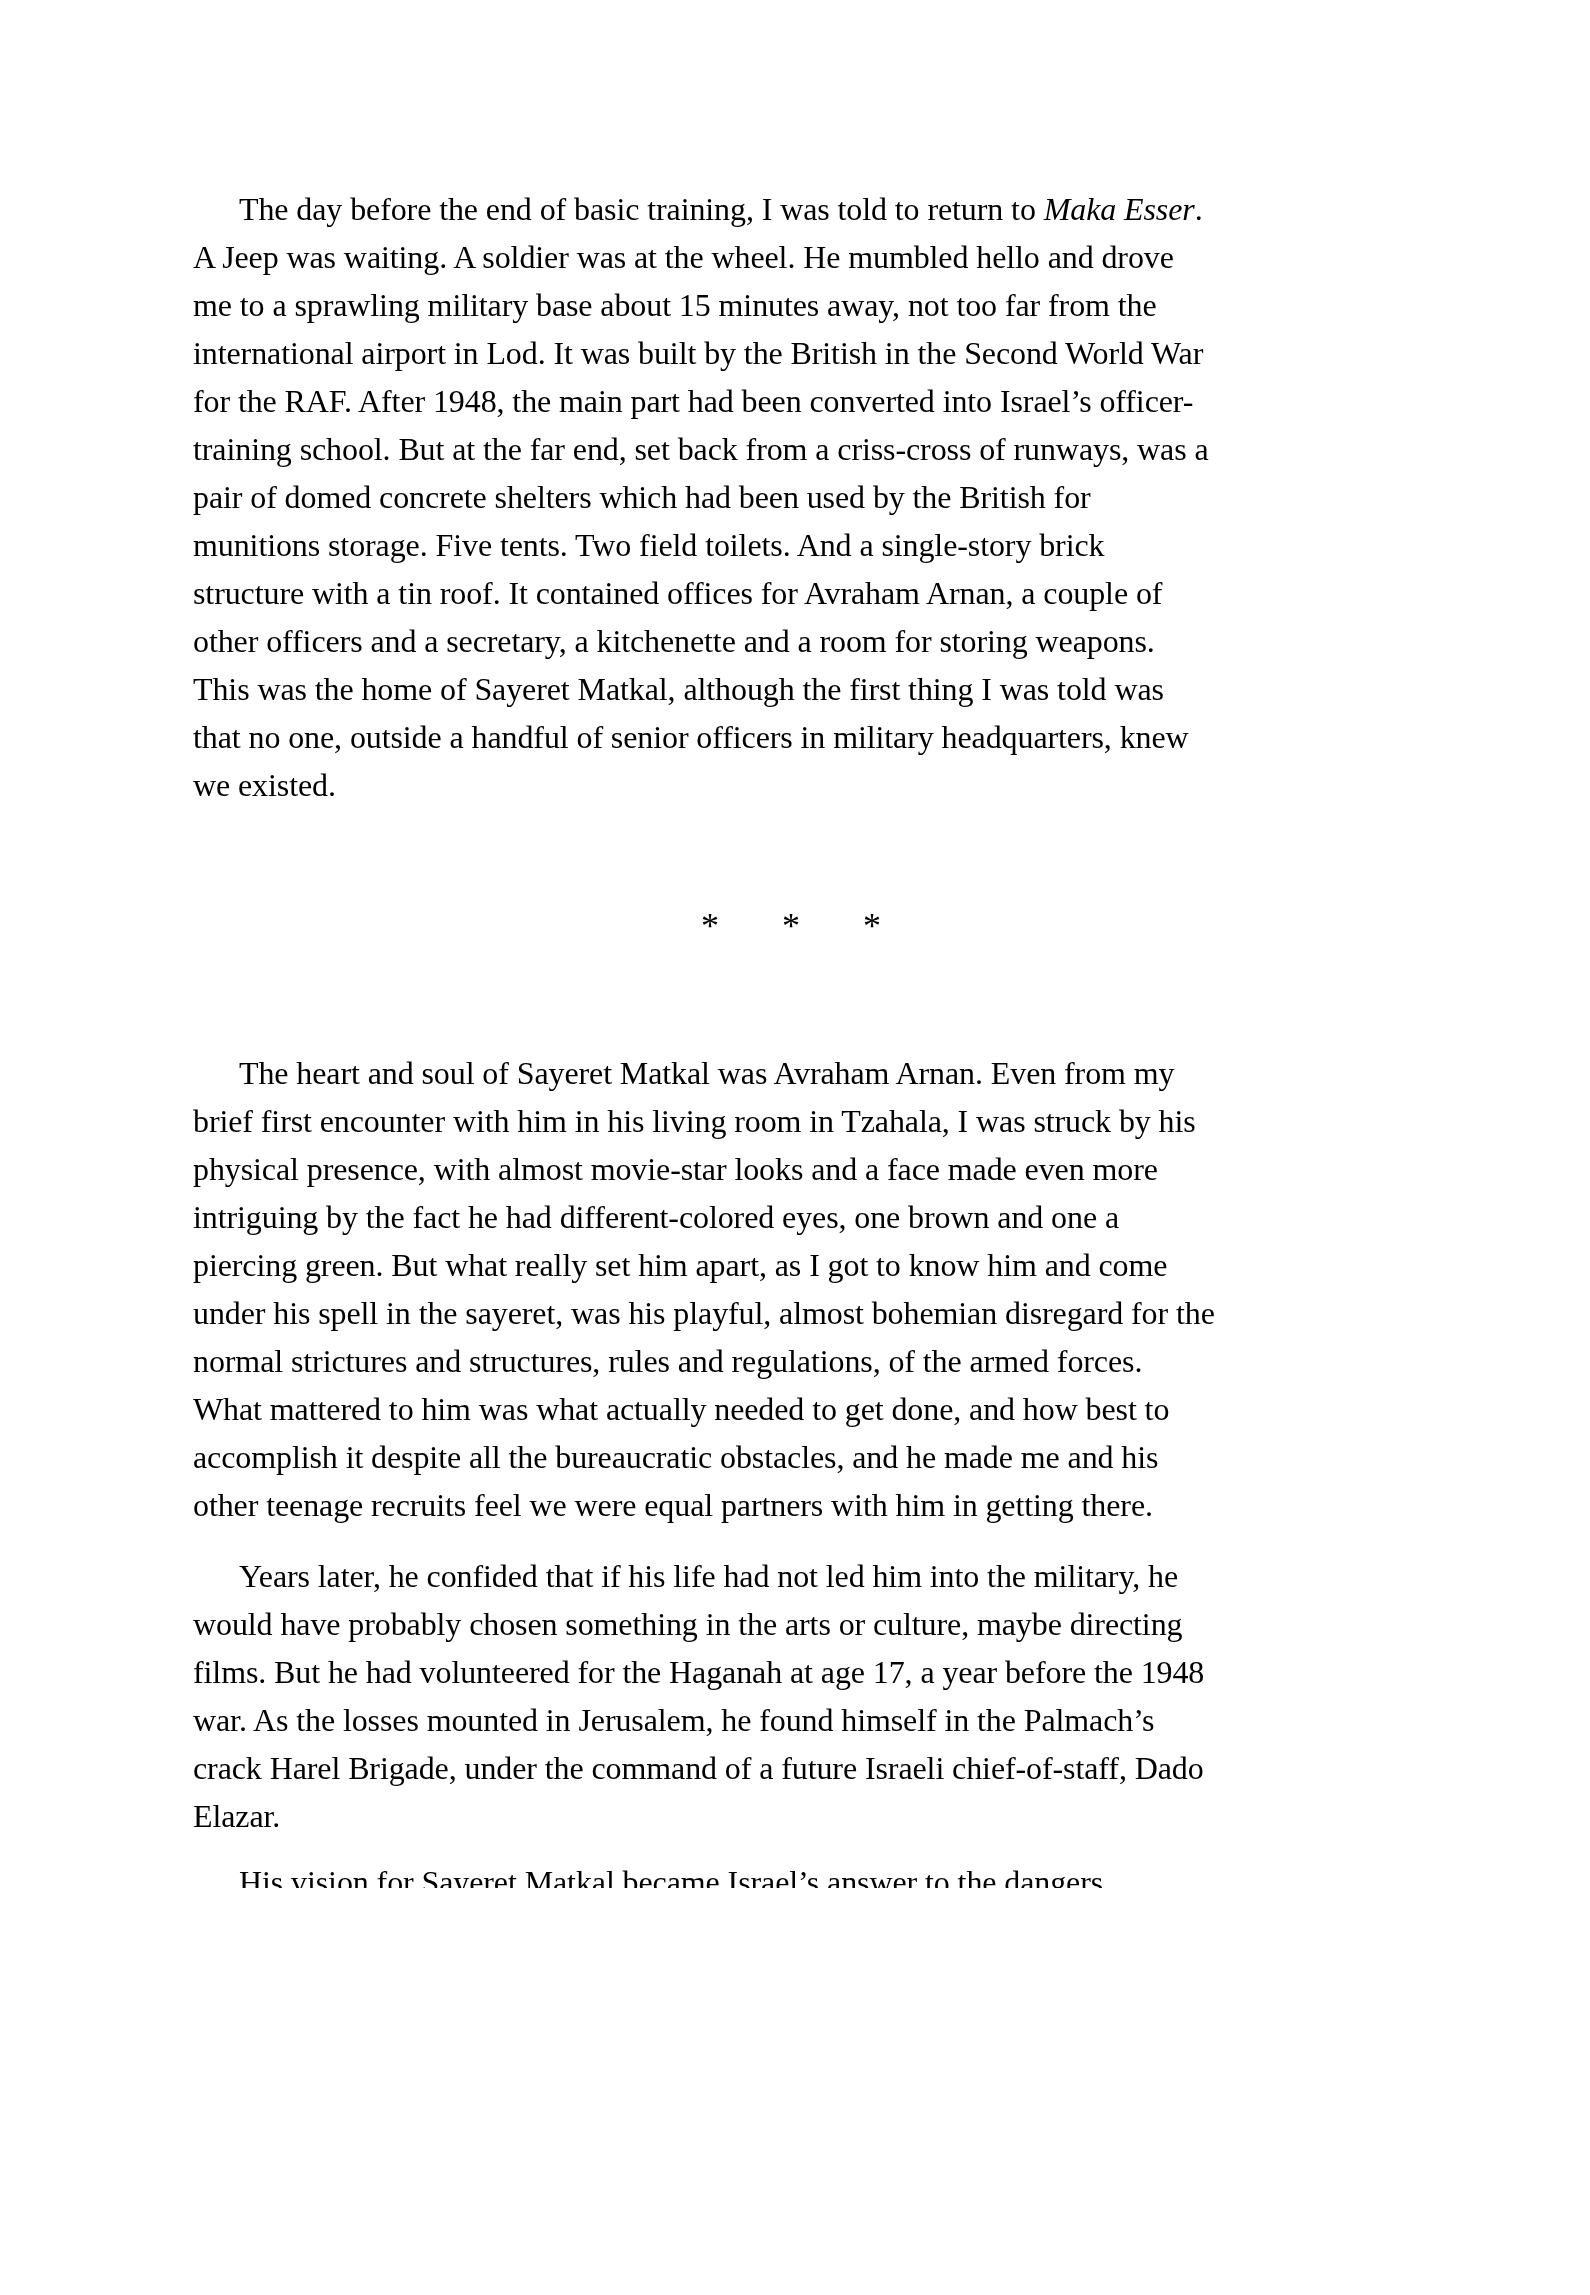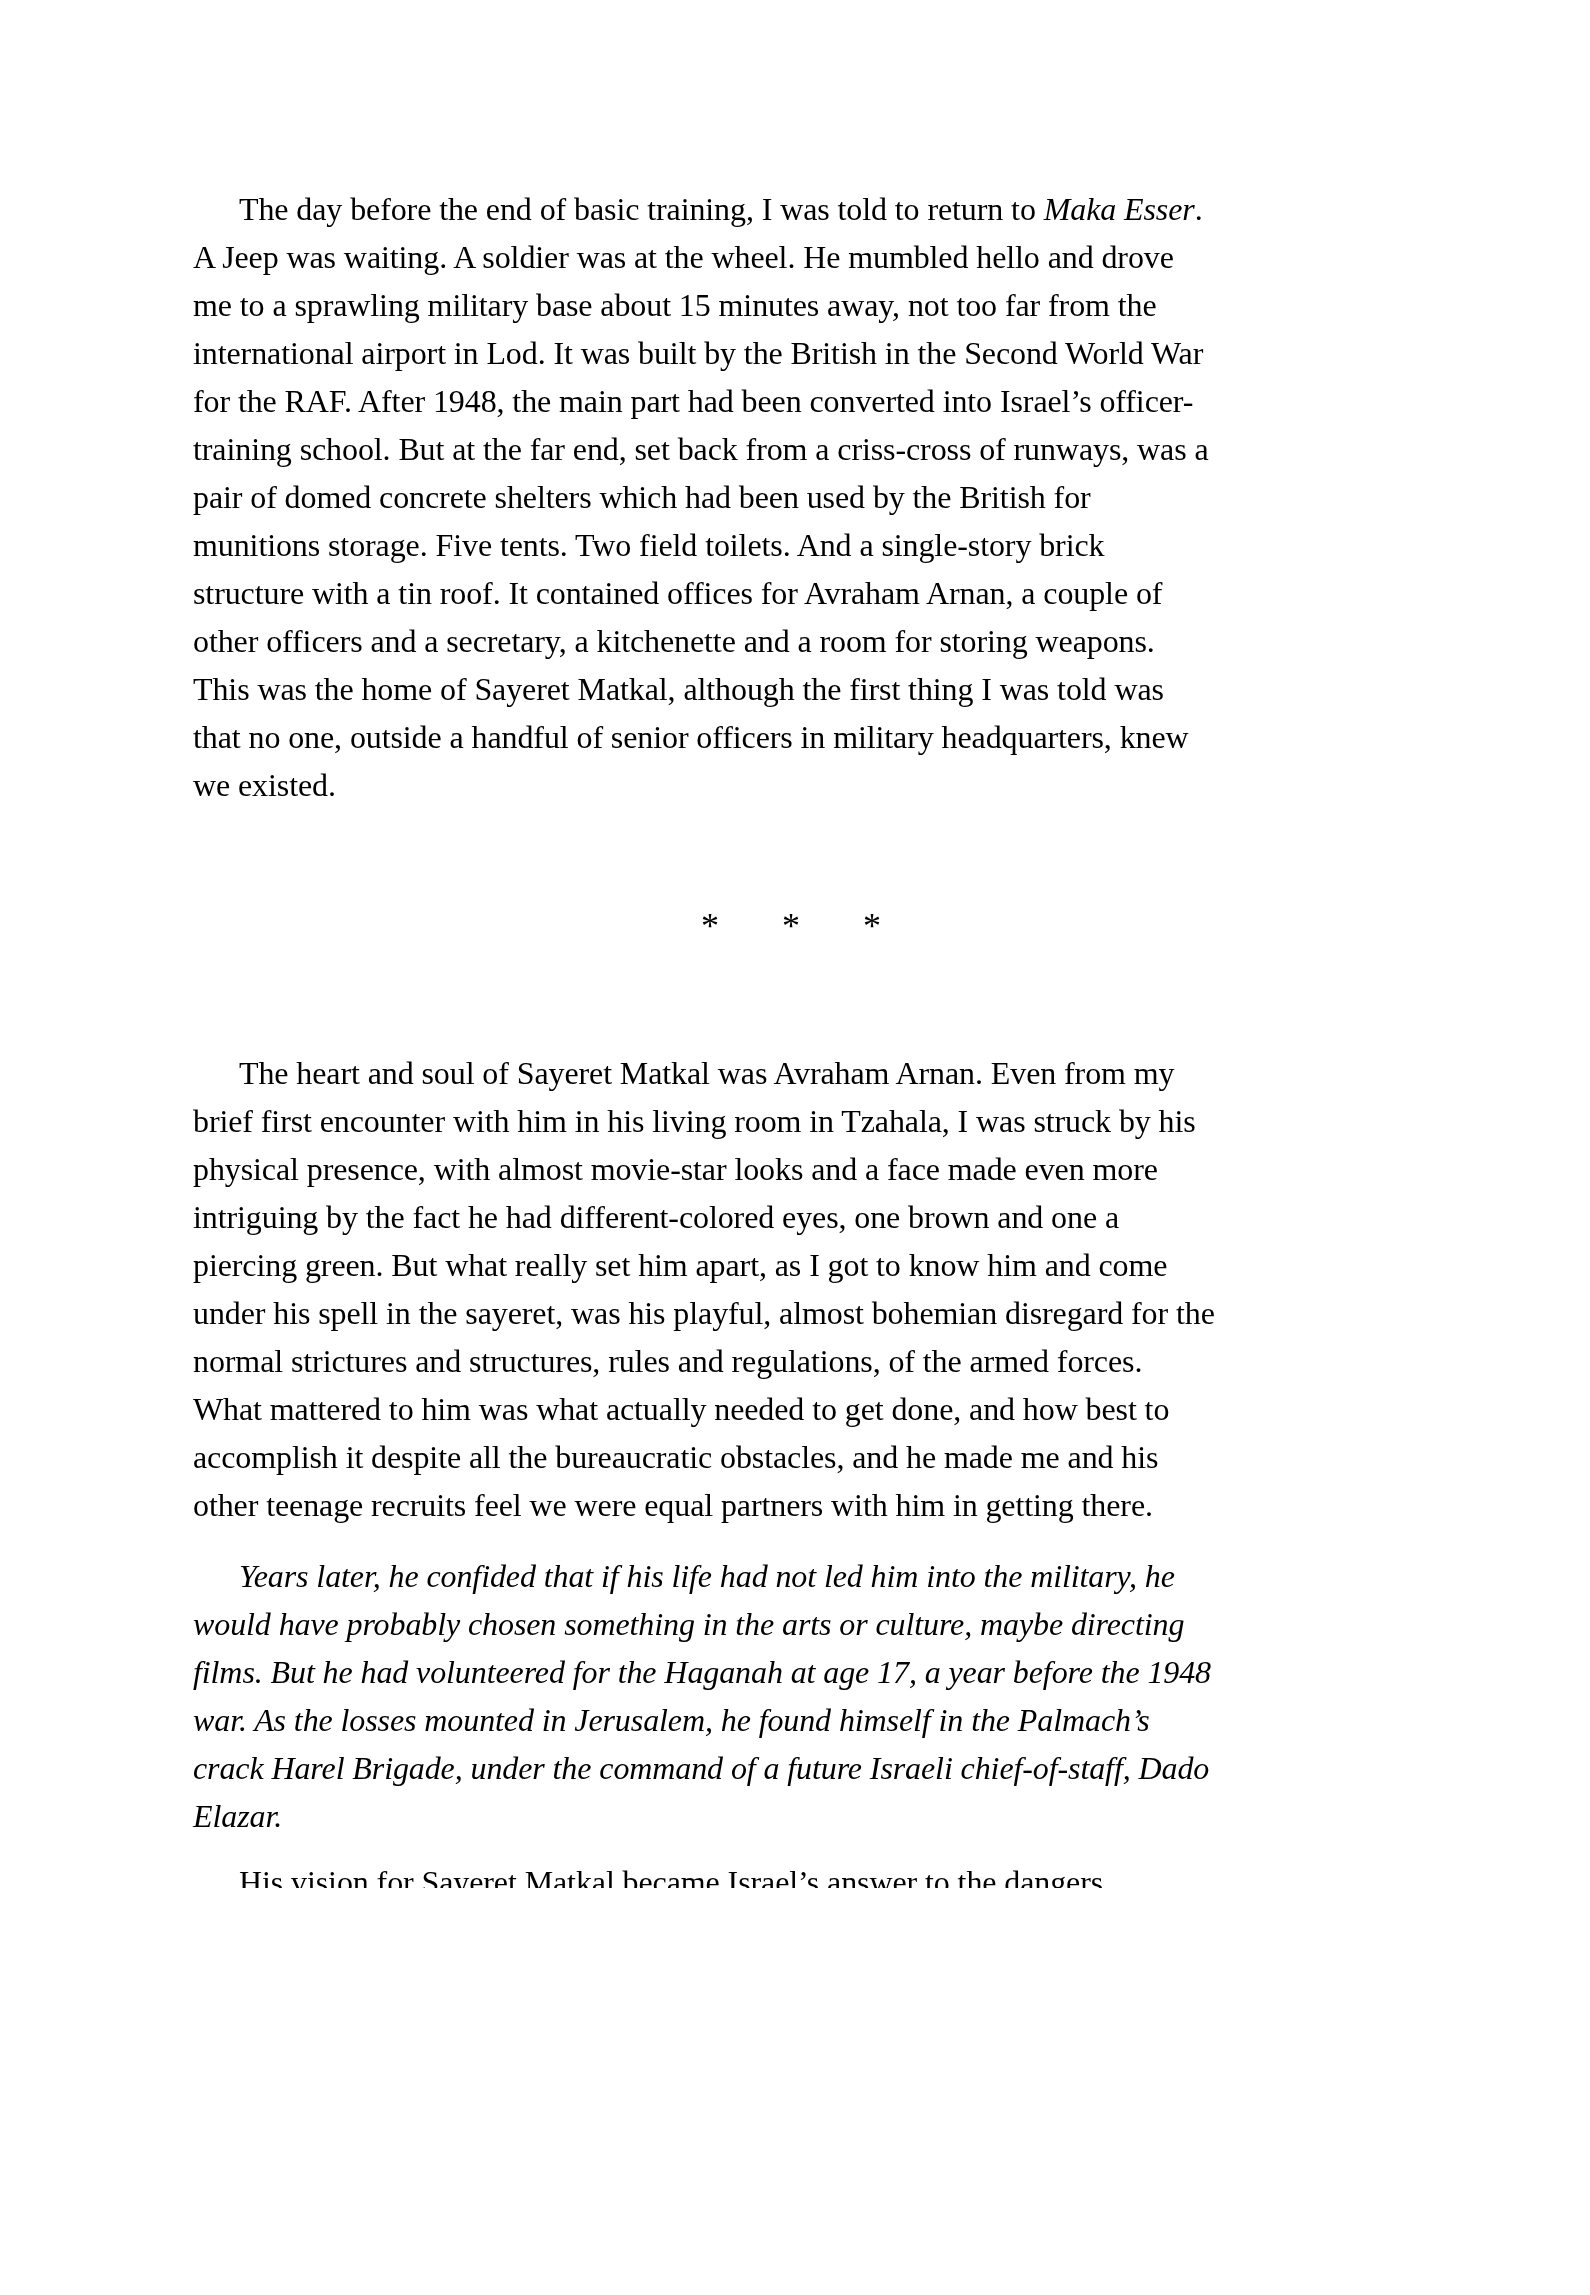--- a/index.html
+++ b/index.html
@@ -31,21 +31,21 @@
   }
   .separator {
     margin: 93px 0 99px 0;
     width: 1196px;
     text-align: center;
     font-size: 36px;
     line-height: 48px;
     word-spacing: 54px;
     letter-spacing: 0;
   }
-  .para-3 { margin-top: 22.5px; font-style: italic; }
+  .para-3 { margin-top: 22.5px; }
   .para-4 { margin-top: 18px; }
   .page-number {
     position: absolute;
     top: 2182px;
     right: 29.5px;
     font-family: "Liberation Sans", "DejaVu Sans", sans-serif;
     font-size: 39px;
     line-height: 1;
     color: #000000;
   }

